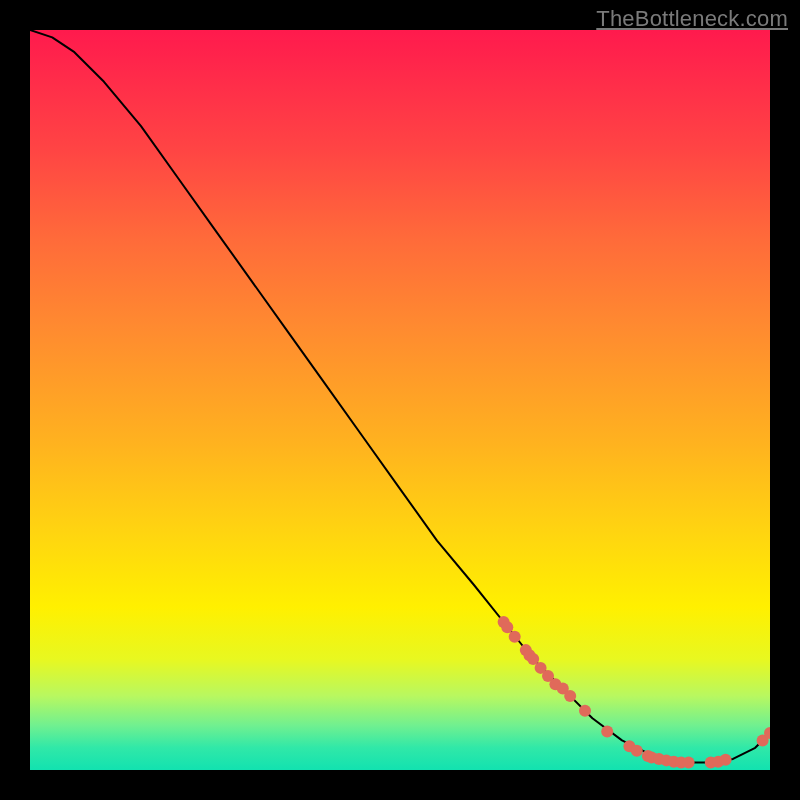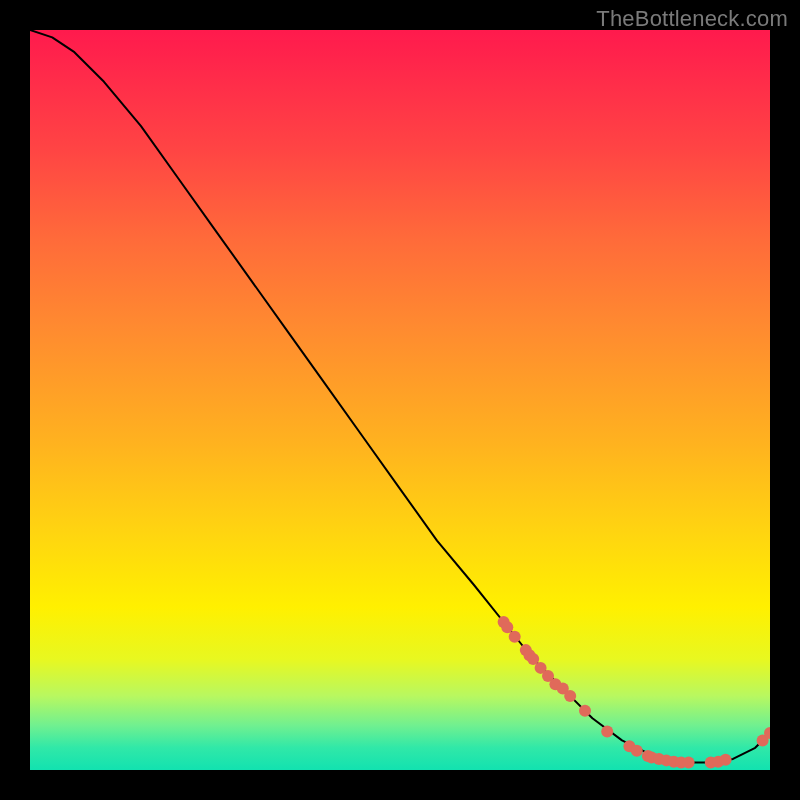--- a/index.html
+++ b/index.html
@@ -43,20 +43,21 @@
     inset: 0;
   }
   .watermark {
     position: absolute;
     top: 6px;
     right: 12px;
     color: #7a7a7a;
     font-size: 22px;
     font-weight: 400;
     letter-spacing: 0.2px;
+    text-decoration: underline;
   }
 </style>
 </head>
 <body>
 
 <div class="plot-area">
   <div class="gradient-bg"></div>
   <svg class="overlay" viewBox="0 0 740 740" preserveAspectRatio="none">
     <path id="curve-path" fill="none" stroke="#000000" stroke-width="2" stroke-linejoin="round" stroke-linecap="round" d="M0.00 0.00 L22.20 7.40 L44.40 22.20 L74.00 51.80 L111.00 96.20 L148.00 148.00 L185.00 199.80 L222.00 251.60 L259.00 303.40 L296.00 355.20 L333.00 407.00 L370.00 458.80 L407.00 510.60 L444.00 555.00 L473.60 592.00 L503.20 629.00 L532.80 658.60 L562.40 688.20 L592.00 710.40 L621.60 725.20 L651.20 732.60 L680.80 732.60 L703.00 728.90 L725.20 717.80 L740.00 703.00 "></path>
     <g id="dots-group">

